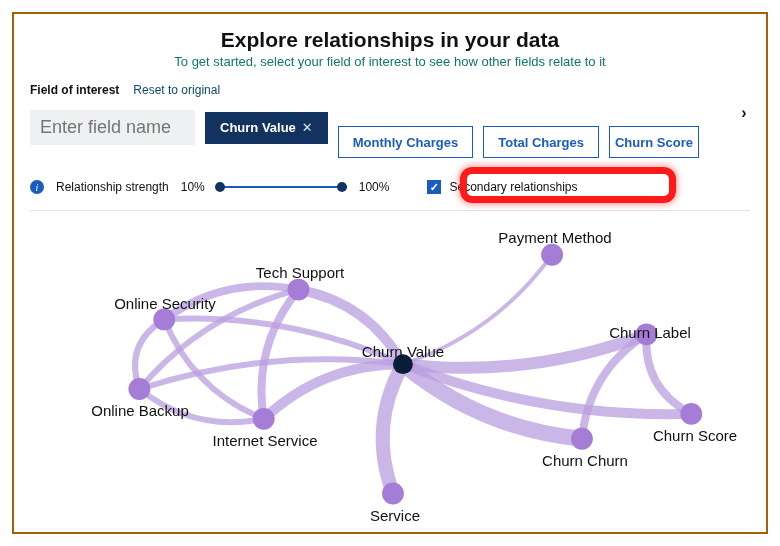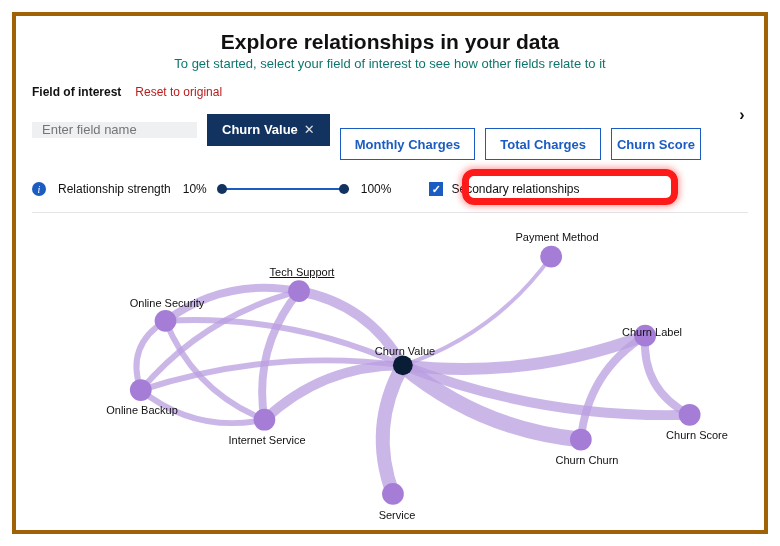--- a/index.html
+++ b/index.html
@@ -5,21 +5,21 @@
   * { box-sizing: border-box; }
   body {
     margin: 0;
     padding: 12px;
     font-family: -apple-system, BlinkMacSystemFont, "Segoe UI", Arial, sans-serif;
     background: #fff;
     color: #111;
     width: 780px;
   }
   .frame {
-    border: 4px solid #a16207;
+    border: 2px solid #a16207;
     width: 756px;
     height: 522px;
     padding: 8px 16px 16px 16px;
     position: relative;
     overflow: hidden;
   }
   h1 {
     text-align: center;
     font-size: 21px;
     font-weight: 700;
@@ -31,35 +31,35 @@
     color: #0f766e;
     margin-bottom: 14px;
   }
   .foi-row {
     display: flex;
     align-items: center;
     gap: 14px;
     font-size: 12px;
   }
   .foi-label { font-weight: 700; }
-  .reset-link { color: #b91c1c; text-decoration: none; cursor: pointer; }
+  .reset-link { color: #0c4a6e; text-decoration: none; cursor: pointer; }
 
   .chip-row {
     display: flex;
     align-items: center;
     gap: 10px;
     position: relative;
   }
   .field-input {
     width: 165px;
-    height: 16px;
+    height: 35px;
     border: none;
     background: #eef0f2;
     padding: 0 10px;
-    font-size: 13px;
+    font-size: 18px;
     color: #555;
   }
   .chip {
     height: 32px;
     display: flex;
     align-items: center;
     justify-content: center;
     gap: 6px;
     font-size: 13px;
     font-weight: 700;
@@ -151,21 +151,21 @@
 
   .graph {
     position: relative;
     width: 100%;
     height: 320px;
     margin-top: 4px;
   }
   .graph svg { position:absolute; inset:0; }
   .node-label {
     position:absolute;
-    font-size: 11px;
+    font-size: 15px;
     color:#111;
     transform: translate(-50%, 0);
     white-space: nowrap;
   }
 </style>
 </head>
 <body>
 
 <div class="frame">
 
@@ -235,21 +235,21 @@
         <circle cx="110" cy="175" r="11" fill="#a57cd6"></circle>
         <circle cx="235" cy="205" r="11" fill="#a57cd6"></circle>
         <circle cx="365" cy="280" r="11" fill="#a57cd6"></circle>
         <circle cx="555" cy="225" r="11" fill="#a57cd6"></circle>
         <circle cx="665" cy="200" r="11" fill="#a57cd6"></circle>
         <circle cx="620" cy="120" r="11" fill="#a57cd6"></circle>
         <circle cx="525" cy="40" r="11" fill="#a57cd6"></circle>
       </svg>
     <div id="graph-labels">
         <div class="node-label" style="left: 373px; top: 128px;">Churn Value</div>
-        <div class="node-label" style="left: 270px; top: 49px; text-decoration: underline;">Tech Support</div>
+        <div class="node-label" style="left: 270px; top: 49px;">Tech Support</div>
         <div class="node-label" style="left: 135px; top: 80px;">Online Security</div>
         <div class="node-label" style="left: 110px; top: 187px;">Online Backup</div>
         <div class="node-label" style="left: 235px; top: 217px;">Internet Service</div>
         <div class="node-label" style="left: 365px; top: 292px;">Service</div>
         <div class="node-label" style="left: 555px; top: 237px;">Churn Churn</div>
         <div class="node-label" style="left: 665px; top: 212px;">Churn Score</div>
         <div class="node-label" style="left: 620px; top: 94px; margin-top: 15px;">Churn Label</div>
         <div class="node-label" style="left: 525px; top: 14px;">Payment Method</div>
       </div>
   </div>

